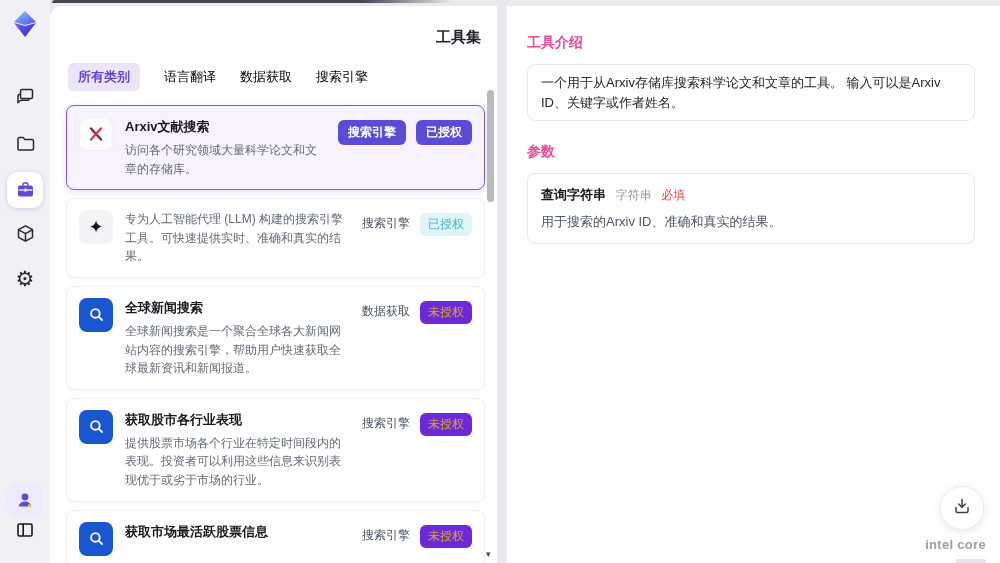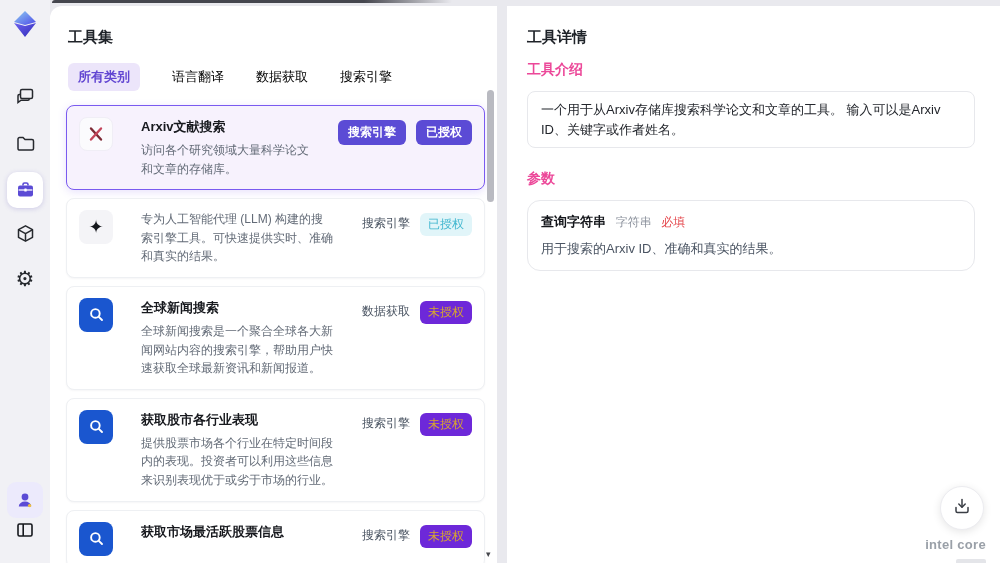--- a/index.html
+++ b/index.html
@@ -17,28 +17,28 @@
   .rail-btn.active { background:#ffffff; box-shadow:0 1px 5px rgba(80,70,180,.22); color:#5b4bd5; }
   .rail-btn.user-btn { background:#eceafc; border-radius:9px; }
   .gear-glyph { font-size:21px; line-height:1; color:#26292e; }
   
   .top-edge { position:absolute; left:52px; top:0; width:400px; height:3px; z-index:6;
               background:linear-gradient(90deg, #45464e 0%, #45464e 78%, rgba(69,70,78,0) 100%);
               border-top-left-radius:6px; }
   .panel { position:absolute; top:6px; height:557px; background:#ffffff; }
   .panel-left { left:50px; width:447px; border-top-left-radius:12px; padding:14px 16px 0 16px; }
   .panel-right { left:507px; width:493px; padding:14px 22px 0 14px; }
-  .page-title { font-size:15px; font-weight:700; margin:8px 0 16px 2px; }
-  
-  .tabs { display:flex; align-items:center; gap:32px; margin:0 0 14px 2px; }
+  .page-title { font-size:15px; font-weight:700; margin:8px 0 16px 2px;text-align:right; }
+  
+  .tabs { display:flex; align-items:center; gap:24px; margin:0 0 14px 2px; }
   .tab { font-size:13px; color:#000000; cursor:pointer; padding:5px 0; white-space:nowrap; }
   .tab.active { background:#ece5fa; color:#6246d2; font-weight:700; padding:5px 10px; border-radius:6px; }
   
   .cards { width:419px; }
-  .card { display:flex; gap:28px; padding:11px 12px; border:1px solid #eef0f3; border-radius:8px;
+  .card { display:flex; gap:12px; padding:11px 12px; border:1px solid #eef0f3; border-radius:8px;
           margin-bottom:8px; background:#fff; box-shadow:0 1px 2px rgba(20,20,40,.04); cursor:pointer; }
   .card.selected { background:#f7f2fd; border:1.5px solid #7a5af0; box-shadow:0 2px 8px rgba(122,90,240,.18); }
   .card-icon { width:34px; height:34px; border-radius:8px; flex:none; background:#f4f4f7;
                display:flex; align-items:center; justify-content:center; }
   .card-icon.blue { background:#1a56cf; }
   .card-icon.white { background:#fbfbfd; border:1px solid #f0eef6; }
   .tavily-star { font-size:18px; color:#16181d; line-height:1; }
   .card-body { flex:1; min-width:0; }
   .card-title { font-size:13px; font-weight:700; margin:1px 0 5px 0; color:#17191e; }
   .card-desc { font-size:12px; color:#636b77; line-height:1.55; }
@@ -50,21 +50,21 @@
   .badge.purple { background:#5b4bd5; color:#ffffff; padding:4px 10px; font-weight:600; }
   
   .scroll-track { position:absolute; right:3px; top:78px; bottom:8px; width:7px; }
   .scroll-thumb { position:absolute; top:6px; left:0; width:7px; height:112px; border-radius:4px; background:#b9bac1; }
   .scroll-arrow { position:absolute; bottom:-4px; left:-1px; font-size:9px; color:#45474d; }
   
   .section-h { font-size:14px; font-weight:700; margin:14px 0 12px 6px; color:#ec4899; }
   .detail-title { font-size:15px; font-weight:700; margin:8px 0 10px 6px; }
   .info-box { border:1px solid #e7e8ec; border-radius:8px; padding:8px 13px; margin-left:6px;
               width:448px; font-size:13px; color:#23262c; line-height:1.5; }
-  .param-box { border:1px solid #e7e8ec; border-radius:13px; padding:12px 13px; margin-left:6px; width:448px; }
+  .param-box { border:1px solid #e7e8ec; border-radius:8px; padding:12px 13px; margin-left:6px; width:448px; }
   .param-line { font-size:13px; }
   .param-name { font-weight:700; color:#14161b; }
   .param-type { font-size:12px; color:#8a909b; margin-left:6px; }
   .param-req { font-size:12px; color:#e5484d; margin-left:6px; }
   .param-desc { font-size:13px; color:#4b5563; margin-top:9px; }
   
   .dl-fab { position:absolute; right:16px; top:486px; width:44px; height:44px; border-radius:50%;
             background:#ffffff; border:1px solid #ececf0; box-shadow:0 2px 8px rgba(0,0,0,.10);
             display:flex; align-items:center; justify-content:center; cursor:pointer; z-index:7; }
   .intel { position:absolute; right:14px; top:537px; z-index:7; text-align:right; color:#9aa0a8; }
@@ -251,21 +251,20 @@
 
   </div>
 
   <div class="scroll-track">
     <div class="scroll-thumb"></div>
     <div class="scroll-arrow">▾</div>
   </div>
 </div>
 
 <div class="panel panel-right">
-  <div class="detail-title">工具详情</div>
 
   <div class="section-h">工具介绍</div>
   <div class="info-box">一个用于从Arxiv存储库搜索科学论文和文章的工具。 输入可以是Arxiv ID、关键字或作者姓名。</div>
 
   <div class="section-h" style="margin-top:22px">参数</div>
   <div class="param-box">
     <div class="param-line">
       <span class="param-name">查询字符串</span>
       <span class="param-type">字符串</span>
       <span class="param-req">必填</span>

